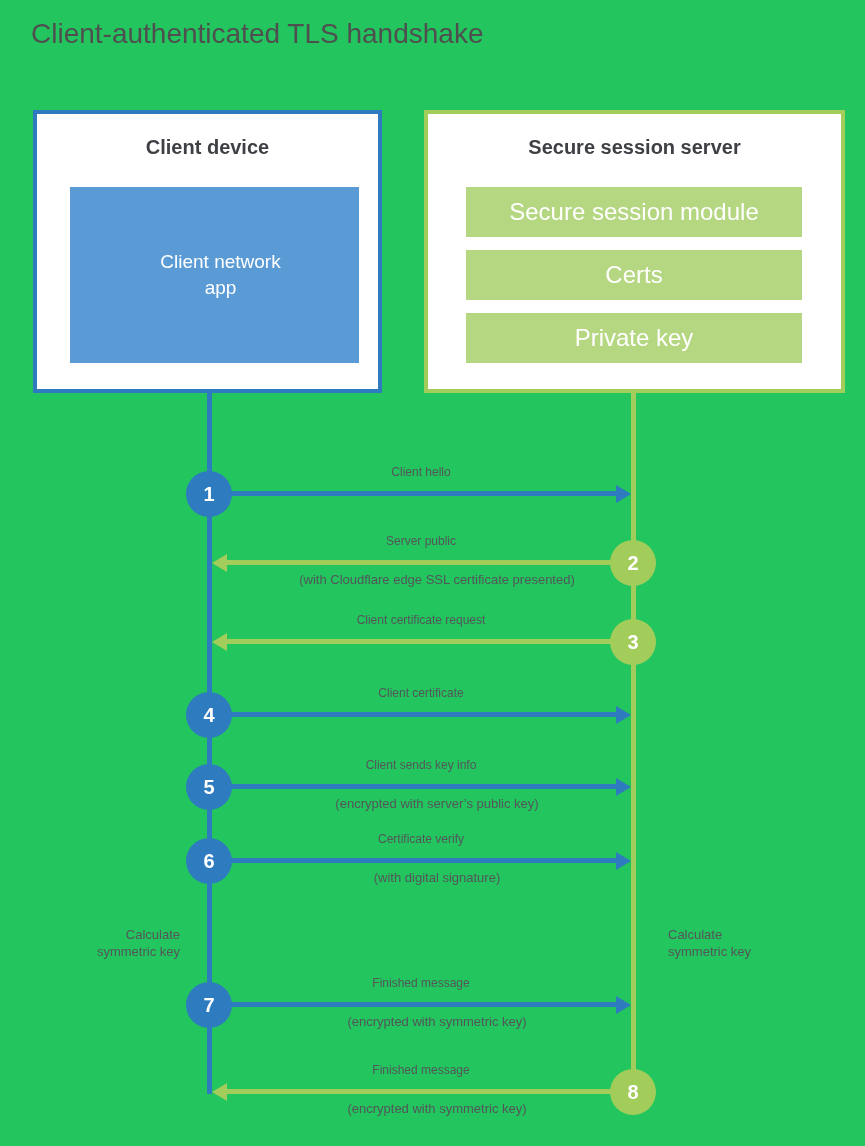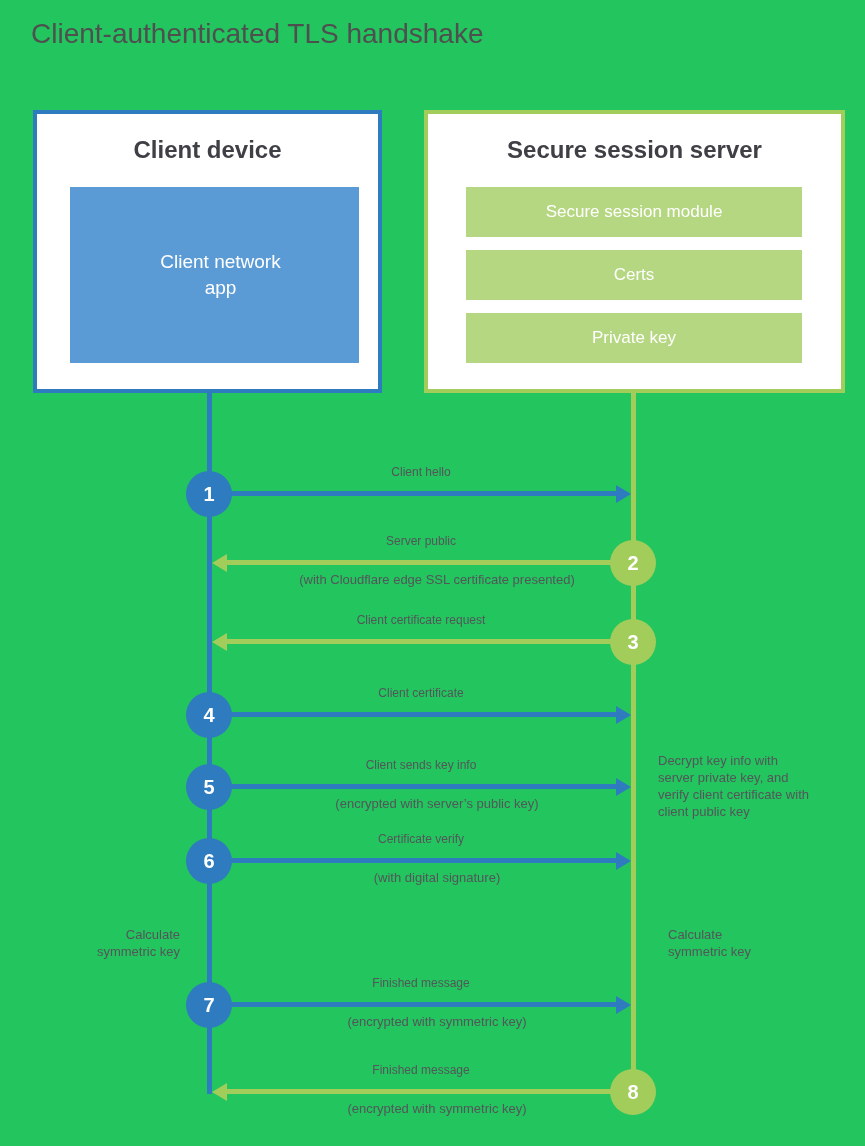--- a/index.html
+++ b/index.html
@@ -13,34 +13,34 @@
   .title{
     position:absolute;left:31px;top:18px;
     font-size:28px;font-weight:300;color:#4f4f4f;letter-spacing:0px;
   }
   
   .box{position:absolute;box-sizing:border-box;background:#fff;}
   .client-box{left:33px;top:110px;width:349px;height:283px;border:4px solid var(--blue,#2e7cbf);}
   .server-box{left:424px;top:110px;width:421px;height:283px;border:4px solid var(--green,#a3cd5a);}
   .box-title{
     margin-top:22px;text-align:center;
-    font-size:24px;font-weight:bold;color:#3f4045;
+    font-size:20px;font-weight:bold;color:#3f4045;
   }
   .client-app{
     position:absolute;left:33px;top:73px;width:277px;height:176px;
     background:var(--blue_fill,#5b9bd5);
     display:flex;align-items:center;justify-content:center;text-align:center;
     font-size:19px;color:#ffffff;line-height:1.35;padding-left:12px;
   }
   .client-app span{display:block;max-width:155px;}
   .server-bar{
     position:absolute;left:38px;width:336px;height:50px;
     background:var(--green_fill,#b5d781);
     text-align:center;line-height:50px;
-    font-size:17px;color:#ffffff;
+    font-size:24px;color:#ffffff;
   }
   .bar1{top:73px;} .bar2{top:136px;} .bar3{top:199px;}
   
   .vline{position:absolute;width:5px;z-index:1;}
   .blue-line{left:207px;top:393px;height:701px;background:var(--blue,#2e7cbf);}
   .green-line{left:631px;top:393px;height:699px;background:var(--green,#a3cd5a);}
   
   .step .line{position:absolute;height:5px;z-index:1;}
   .step .head{position:absolute;width:0;height:0;border-top:9px solid transparent;border-bottom:9px solid transparent;z-index:1;}
   .step .circle{
@@ -156,17 +156,16 @@
   </div>
 
   <div class="step s8 green dir-left">
     <div class="line"></div>
     <div class="head"></div>
     <div class="lbl">Finished message</div>
     <div class="sub">(encrypted with symmetric key)</div>
     <div class="circle">8</div>
   </div>
 
-  <div class="note decrypt-note">Decrypt key info with server private key, and verify client certificate with client public key</div>
   <div class="note calc-left">Calculate symmetric key</div>
   <div class="note calc-right">Calculate symmetric key</div>
 
 </div>
 
 </body></html>

